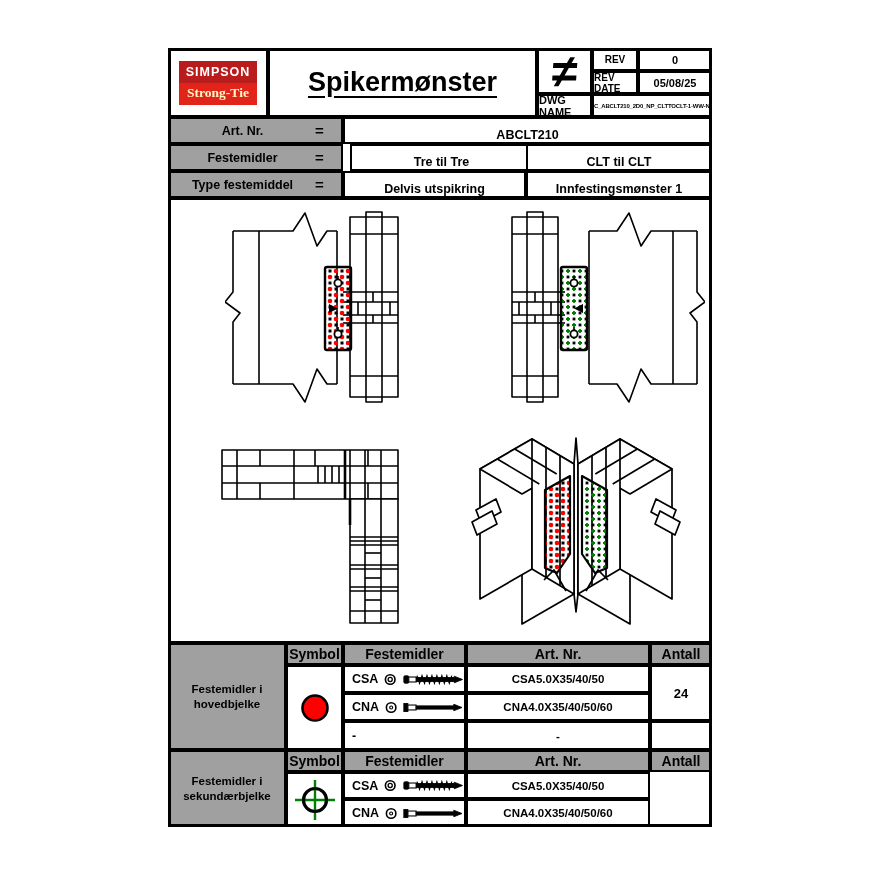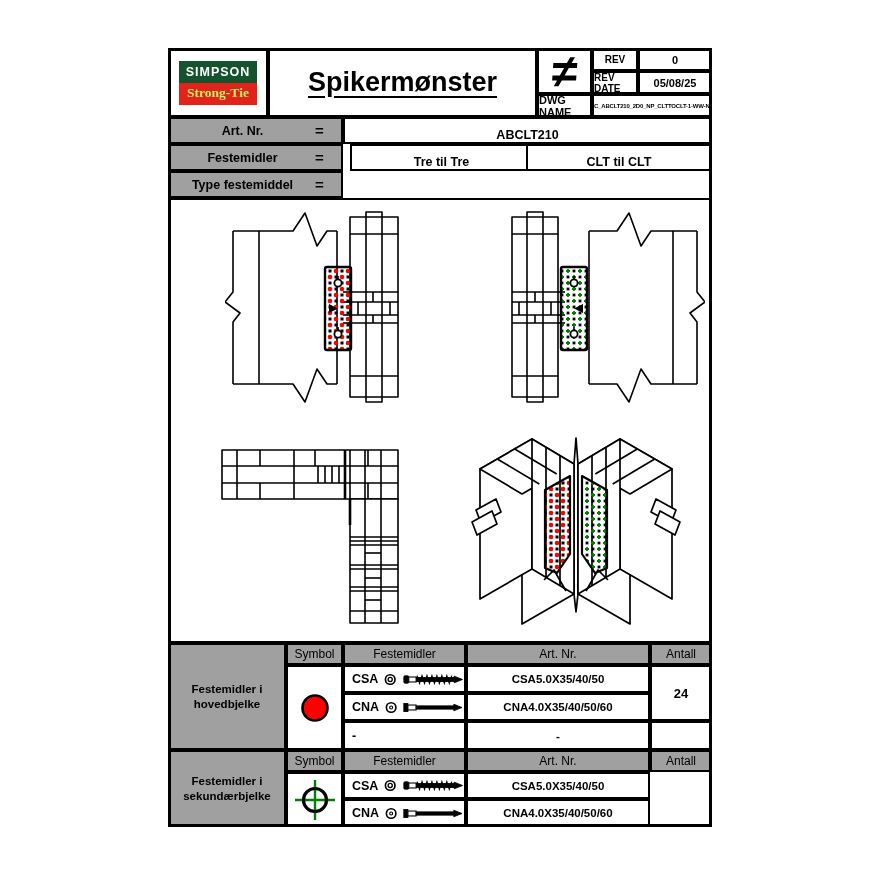--- a/index.html
+++ b/index.html
@@ -6,38 +6,38 @@
   body{width:880px;height:880px;background:#fff;position:relative;
        font-family:"Liberation Sans", sans-serif;color:#000;}
   .sheet{position:absolute;left:168px;top:48px;width:544px;height:779px;}
   .frame{position:absolute;left:0;top:0;width:544px;height:779px;
          border:3px solid #000;box-sizing:border-box;}
   .cell{position:absolute;border:2px solid #000;box-sizing:border-box;
         display:flex;align-items:center;justify-content:center;background:#fff;}
   .gray{background:var(--cell_gray);}
   
   .logo-wrap{width:78px;}
-  .logo-black{background:#14532d;color:#fff;font-weight:bold;font-size:12.5px;
+  .logo-black{background:#b91c1c;color:#fff;font-weight:bold;font-size:12.5px;
               letter-spacing:1px;text-align:center;padding:4px 2px;}
-  .logo-red{background:var(--logo_red);color:#bef264;font-weight:bold;font-size:13.5px;
+  .logo-red{background:var(--logo_red);color:#fef9c3;font-weight:bold;font-size:13.5px;
             font-family:"Liberation Serif",serif;text-align:center;padding:2px 2px 4px 2px;}
   .title-text{font-size:27px;font-weight:bold;text-decoration:underline;
               text-underline-offset:5px;}
   .neq{font-size:46px;font-weight:bold;line-height:40px;transform:skewX(-4deg);}
   .rev-lbl{font-size:10px;font-weight:bold;}
   .rev-val{font-size:11px;font-weight:bold;}
   .dwg-lbl{font-size:11px;font-weight:bold;}
   .dwg-val{font-size:6px;font-weight:bold;letter-spacing:-0.2px;white-space:nowrap;overflow:hidden;}
   
   .info-label{justify-content:flex-start;padding:0;}
   .info-label .lab{flex:1;text-align:center;font-weight:bold;font-size:12.5px;}
   .info-label .eq{width:26px;text-align:left;font-weight:bold;font-size:15px;}
   .info-val{font-weight:bold;font-size:12.5px;align-items:flex-end;}
   
-  .hdr{font-weight:normal;font-size:12px;}
+  .hdr{font-weight:bold;font-size:14px;}
   .group-lbl{font-weight:bold;font-size:11.5px;text-align:center;line-height:1.3;padding:0 12px;}
   .fast-row{justify-content:flex-start;padding-left:7px;gap:6px;}
   .code{font-weight:bold;font-size:12.5px;}
   .art{font-weight:bold;font-size:11.5px;}
   .antall{font-weight:bold;font-size:13px;}
   svg{display:block;}
   .dwgsvg{position:absolute;}
 </style>
 </head>
 <body>
@@ -109,20 +109,26 @@
   <div class="cell info-val" style="left:182px;top:96px;width:183px;height:27px">
     <span>Tre til Tre</span>
   </div>
   <div class="cell info-val" style="left:358px;top:96px;width:186px;height:27px">
     <span>CLT til CLT</span>
   </div>
 
   <div class="cell gray info-label" style="left:0;top:123px;width:175px;height:27px">
     <span class="lab">Type festemiddel</span>
     <span class="eq">=</span>
+  </div>
+  <div class="cell info-val" style="left:175px;top:123px;width:183px;height:27px">
+    <span>Delvis utspikring</span>
+  </div>
+  <div class="cell info-val" style="left:358px;top:123px;width:186px;height:27px">
+    <span>Innfestingsmønster 1</span>
   </div>
 
   <div class="cell" style="left:0;top:150px;width:544px;height:445px"></div>
 
   <svg class="dwgsvg" style="left:57px;top:160px" width="235" height="200" viewBox="0 0 235 200">
     <g stroke="#000" stroke-width="1.6" fill="none" stroke-linejoin="round">
       <path d="M8,23 H68 L80,5 L92,38 L102,23 H112"></path>
       <path d="M8,176 H68 L80,194 L92,161 L102,176 H112"></path>
       <path d="M8,23 V84 L0,94 L15,105 L8,114 V176"></path>
       <line x1="34" y1="23" x2="34" y2="176"></line>

